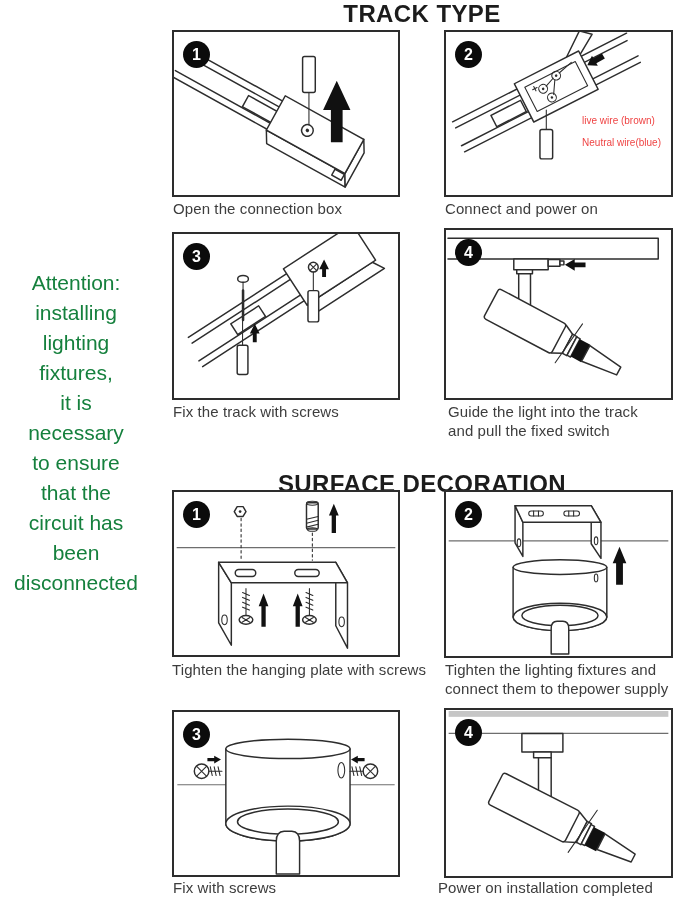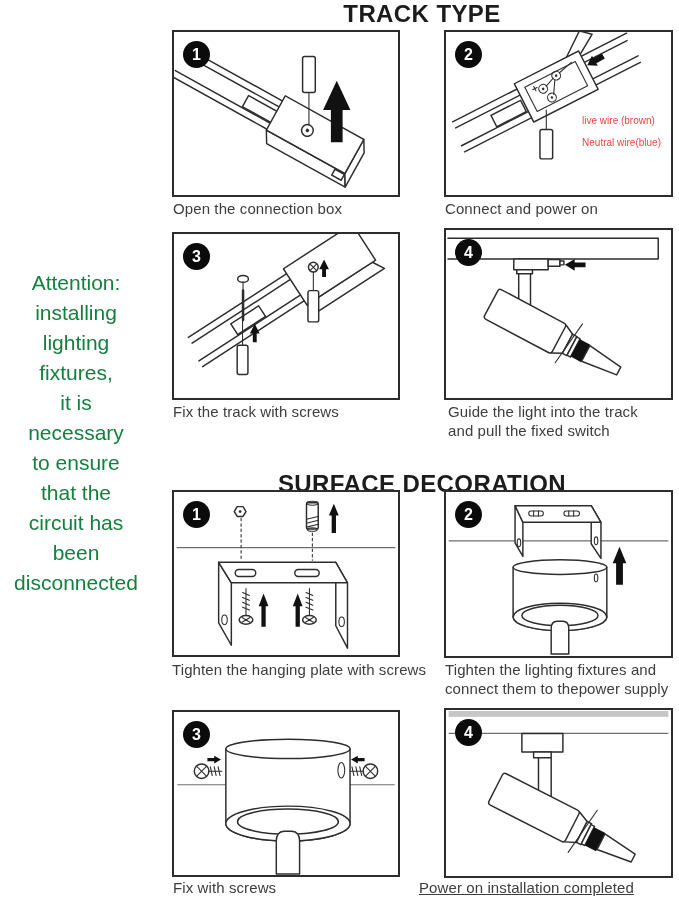--- a/index.html
+++ b/index.html
@@ -299,15 +299,15 @@
         <rect class="wh" x="99" y="-30" width="5" height="24"></rect>
         <rect class="wh" x="104" y="-29" width="4" height="22"></rect>
         <rect class="bk" x="108" y="-28" width="13" height="21"></rect>
         <path class="wh" d="M121,-27 L158,-22.5 L158,-13.5 L121,-9 Z"></path>
         <path class="ln thin" d="M103,-45 L96,7"></path>
       </g>
     </svg>
   </div>
 
   <div class="caption" style="left:173px; top:879px; width:240px;">Fix with screws</div>
-  <div class="caption" style="left:419px; top:879px; width:235px;text-decoration:underline;">Power on installation completed</div>
+  <div class="caption" style="left:438px; top:879px; width:235px;">Power on installation completed</div>
 
 </div>
 
 </body></html>

